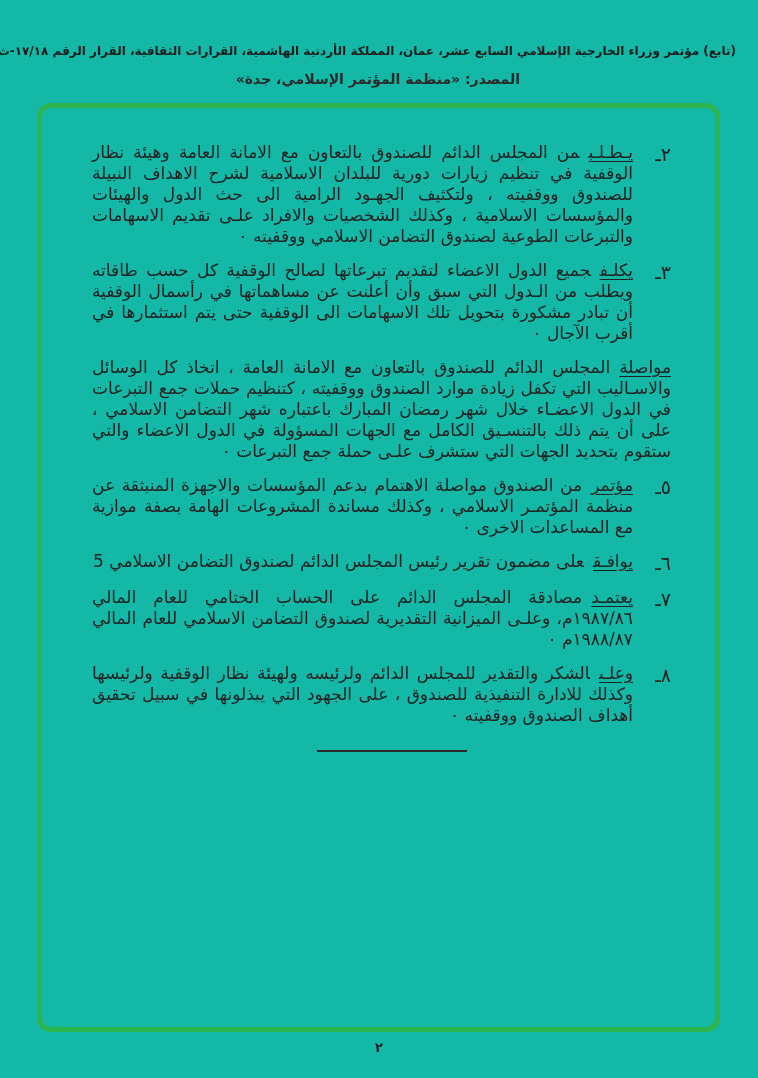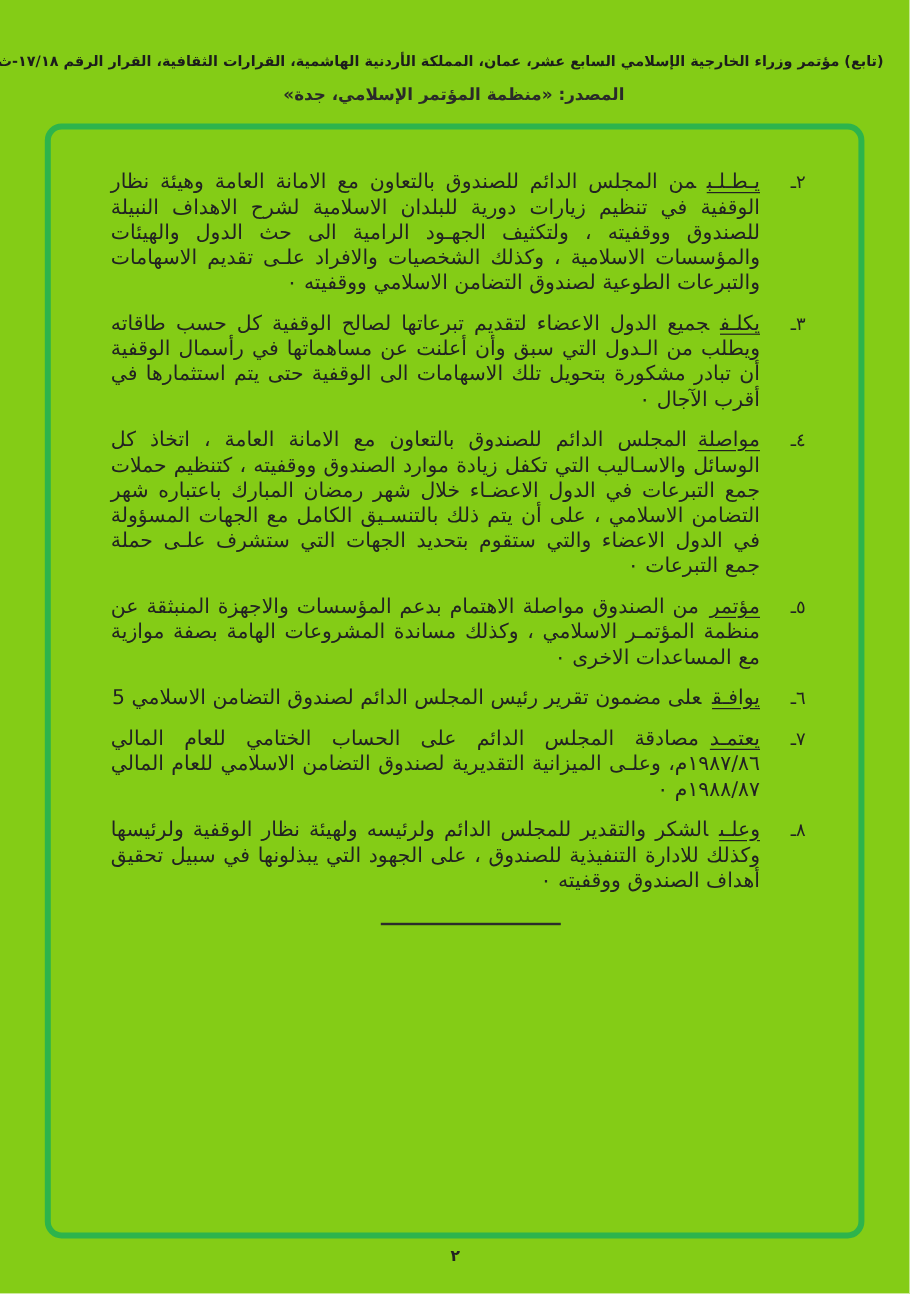--- a/index.html
+++ b/index.html
@@ -2,21 +2,21 @@
 <html lang="ar" dir="rtl" style="--accent: #2db44c;"><head>
 <meta charset="utf-8">
 <style>
   * { margin: 0; padding: 0; box-sizing: border-box; }
   html, body { background: #ffffff; }
   .page {
     position: relative;
     width: 758px;
     height: 1078px;
     margin: 0 auto;
-    background: #84cc16;
+    background: #14b8a6;
     direction: rtl;
     font-family: "DejaVu Sans", sans-serif;
     color: #1c1c1c;
     overflow: hidden;
   }
   .doc-header {
     position: absolute;
     top: 44px;
     right: 22px;
     left: 22px;
@@ -47,21 +47,21 @@
   .content {
     padding: 34px 44px 0 50px;
   }
   .resolution {
     display: flex;
     margin-bottom: 13px;
   }
   .res-number {
     flex: 0 0 38px;
     width: 38px;
-    font-size: 15px;
+    font-size: 19px;
     padding-top: 1px;
     color: #222;
   }
   .res-text {
     flex: 1;
     font-size: 17px;
     line-height: 21px;
     text-align: justify;
     color: #222;
   }
@@ -106,21 +106,20 @@
   </div>
 
   <div class="resolution">
     <div class="res-number">٣ـ</div>
     <p class="res-text">
       <span class="lead">يكلـف</span><span>جميع الدول الاعضاء لتقديم تبرعاتها لصالح الوقفية كل حسب طاقاته ويطلب من الـدول التي سبق وأن أعلنت عن مساهماتها في رأسمال الوقفية أن تبادر مشكورة بتحويل تلك الاسهامات الى الوقفية حتى يتم استثمارها في أقرب الآجال ٠</span>
     </p>
   </div>
 
   <div class="resolution">
-    <div class="res-number">٤ـ</div>
     <p class="res-text">
       <span class="lead">مواصلة</span><span>المجلس الدائم للصندوق بالتعاون مع الامانة العامة ، اتخاذ كل الوسائل والاسـاليب التي تكفل زيادة موارد الصندوق ووقفيته ، كتنظيم حملات جمع التبرعات في الدول الاعضـاء خلال شهر رمضان المبارك باعتباره شهر التضامن الاسلامي ، على أن يتم ذلك بالتنسـيق الكامل مع الجهات المسؤولة في الدول الاعضاء والتي ستقوم بتحديد الجهات التي ستشرف علـى حملة جمع التبرعات ٠</span>
     </p>
   </div>
 
   <div class="resolution">
     <div class="res-number">٥ـ</div>
     <p class="res-text">
       <span class="lead">مؤتمر</span><span>من الصندوق مواصلة الاهتمام بدعم المؤسسات والاجهزة المنبثقة عن منظمة المؤتمـر الاسلامي ، وكذلك مساندة المشروعات الهامة بصفة موازية مع المساعدات الاخرى ٠</span>
     </p>

